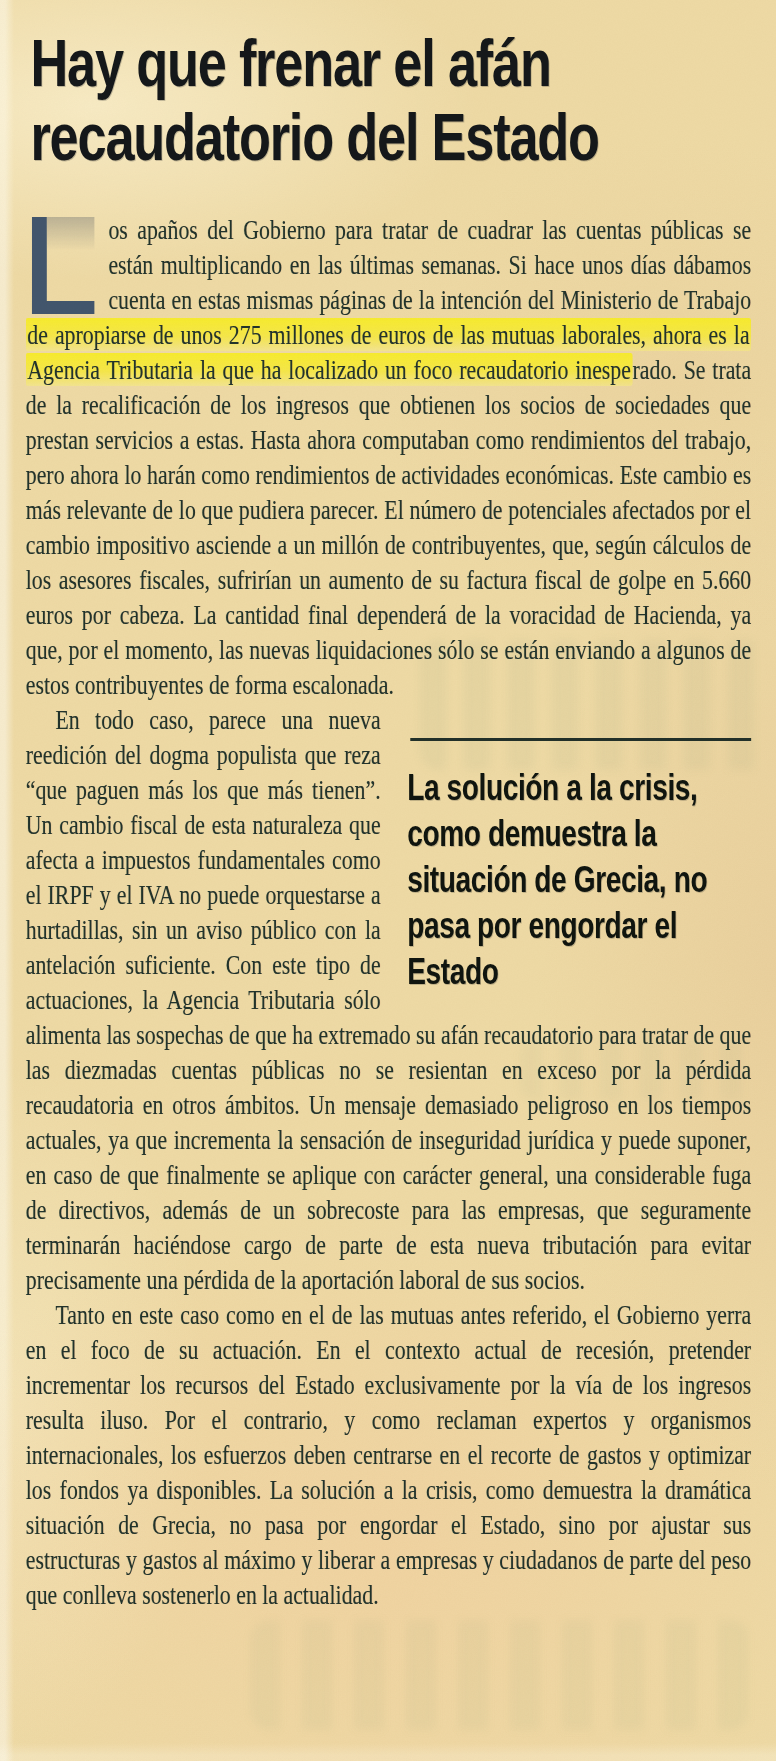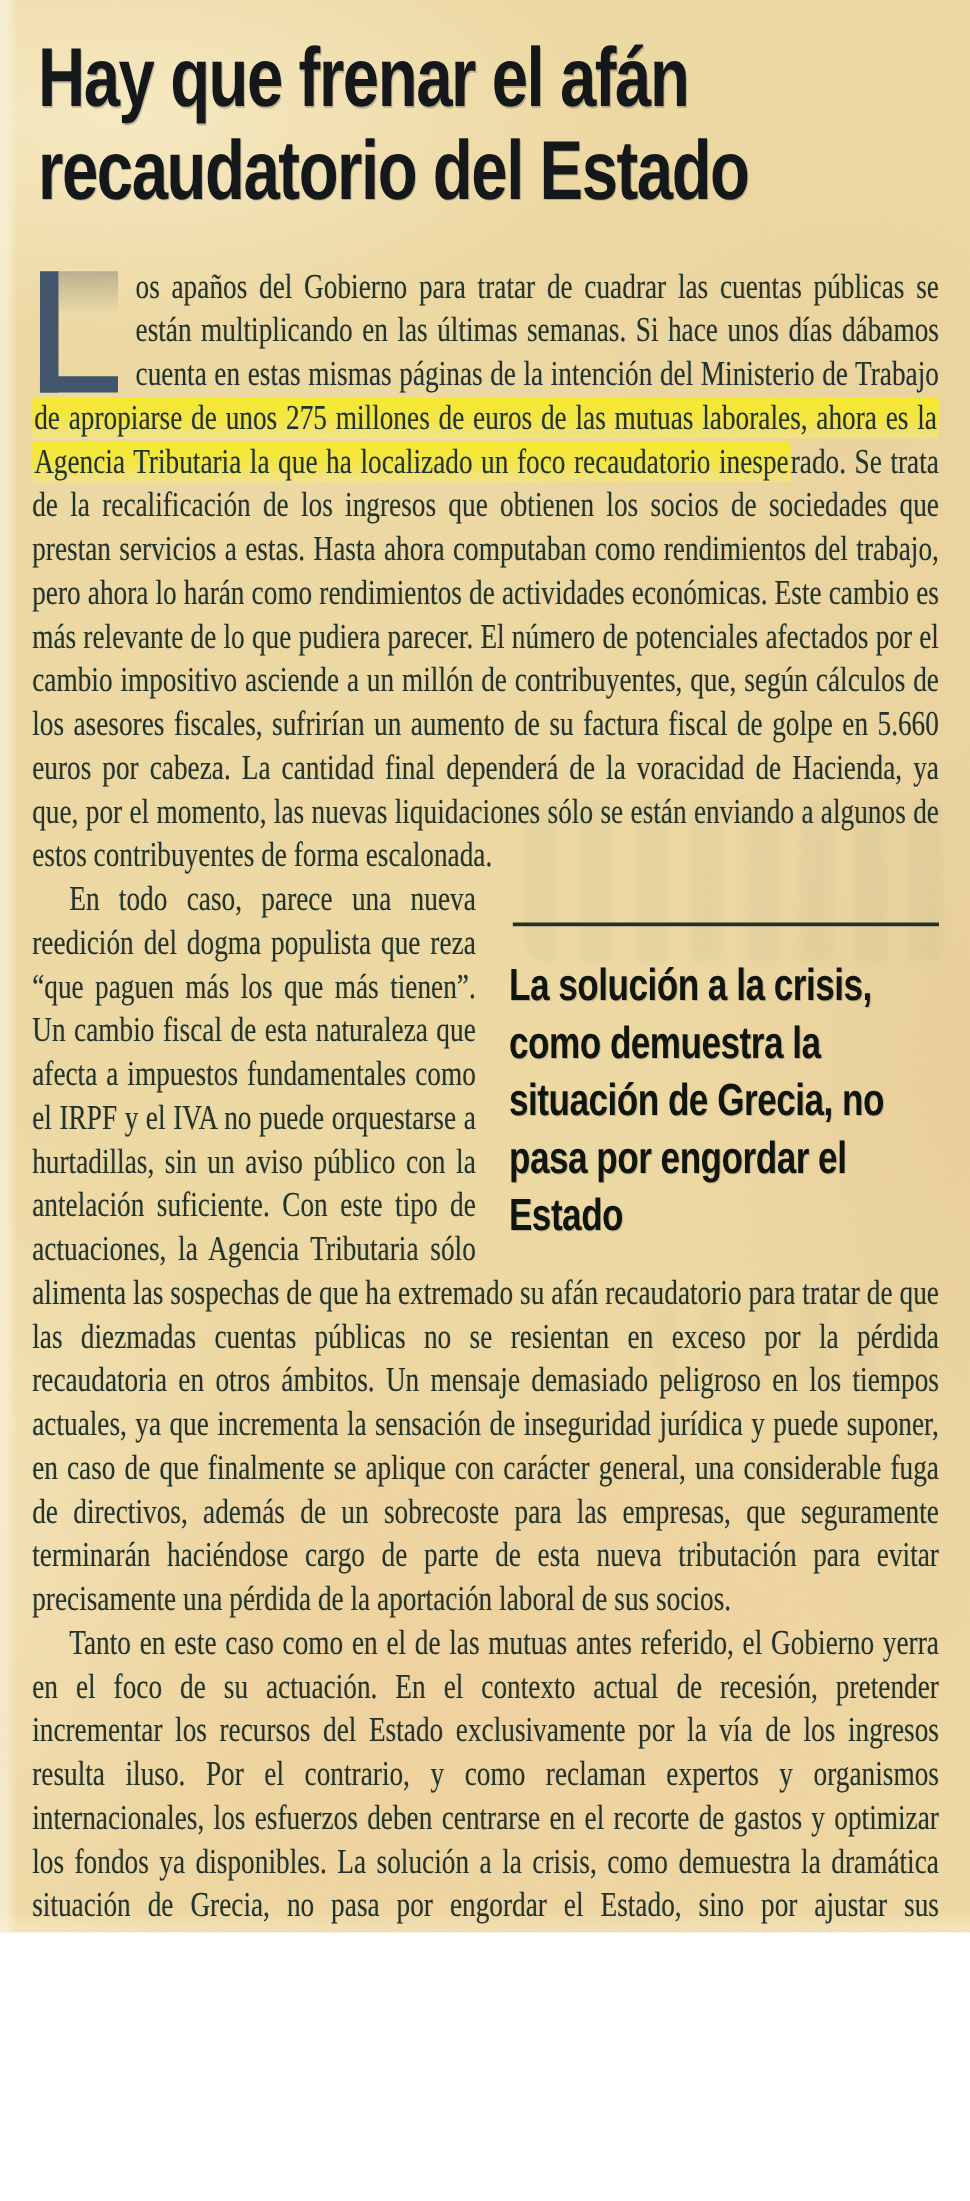--- a/index.html
+++ b/index.html
@@ -1,18 +1,18 @@
 <!DOCTYPE html>
 <html lang="es"><head>
 <meta charset="utf-8">
 <style>
   html,body{margin:0;padding:0;}
   .paper{
     position:relative;
-    width:776px;height:1546px;
+    width:776px;height:1761px;
     overflow:hidden;
     background-color:#eedaa5;
     background-image:
       radial-gradient(ellipse 620px 280px at 12% 6%, rgba(255,248,222,.55), transparent 62%),
       radial-gradient(ellipse 520px 420px at 88% 22%, rgba(231,204,152,.40), transparent 60%),
       radial-gradient(ellipse 760px 520px at 50% 88%, rgba(242,206,158,.55), transparent 66%),
       radial-gradient(ellipse 340px 760px at 100% 55%, rgba(226,193,146,.38), transparent 70%),
       radial-gradient(ellipse 300px 500px at 0% 80%, rgba(250,240,206,.45), transparent 70%),
       linear-gradient(90deg, rgba(253,250,240,.55) 0 5px, rgba(253,250,240,0) 14px),
       linear-gradient(0deg, rgba(250,244,220,.4) 0 6px, rgba(250,244,220,0) 18px);

